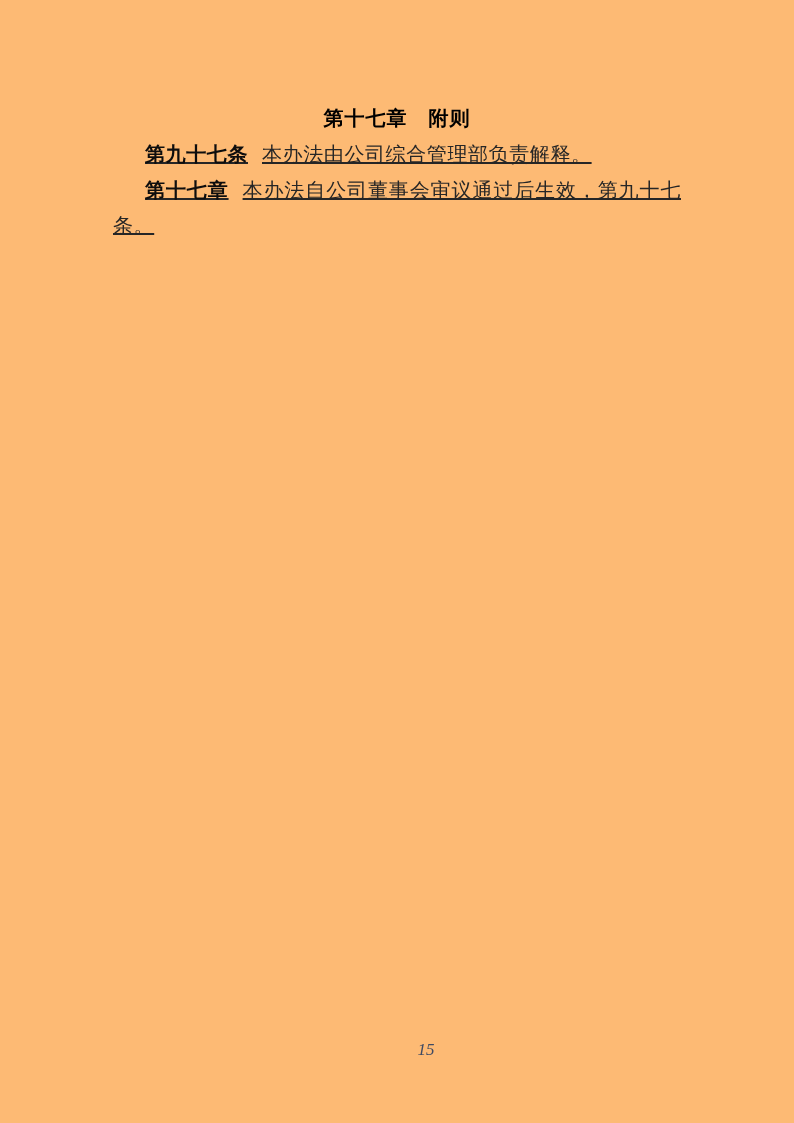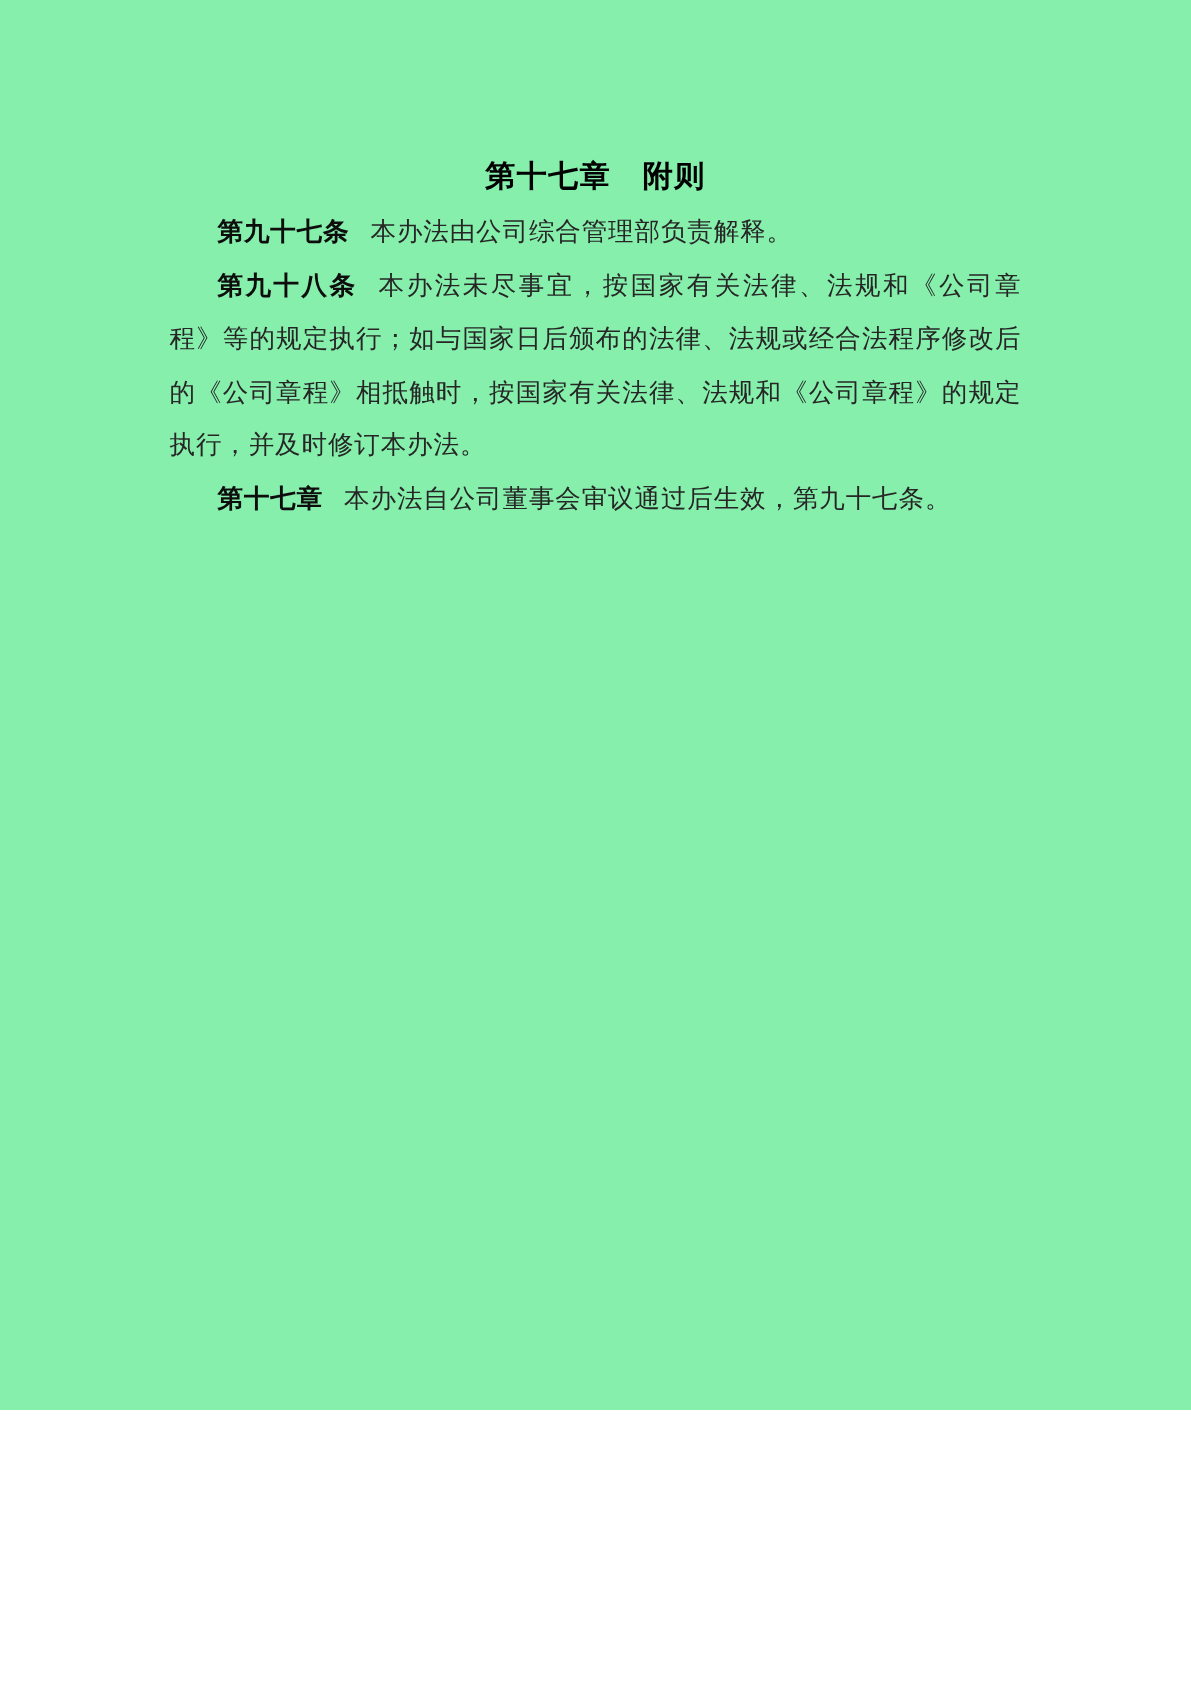--- a/index.html
+++ b/index.html
@@ -3,49 +3,50 @@
 <meta charset="utf-8">
 <style>
   html, body {
     margin: 0;
     padding: 0;
     background: #ffffff;
   }
   .page {
     position: relative;
     width: 794px;
-    height: 940px;
-    background: #86efac;
+    height: 1123px;
+    background: #fdba74;
     overflow: hidden;
     font-family: "Liberation Serif", "DejaVu Serif", serif;
   }
   .content {
     position: absolute;
     top: 104px;
     left: 113px;
     width: 568px;
   }
   .chapter-heading {
     margin: 0 0 5px 0;
     font-size: 20px;
     line-height: 28px;
     font-weight: bold;
     text-align: center;
     color: #000000;
     letter-spacing: 1px;
   }
   .para {
     margin: 0;
-    font-size: 17px;
+    font-size: 20px;
     line-height: 35.5px;
     color: #262626;
     text-align: justify;
     text-justify: inter-ideograph;
     text-indent: 32px;
     letter-spacing: 0.6px;
+    text-decoration: underline;
   }
   .article-label {
     font-weight: bold;
     color: #0d0d0d;
     margin-right: 14px;
   }
   .footer {
     position: absolute;
     top: 1040px;
     left: 0;
@@ -63,21 +64,20 @@
 </head>
 <body>
 
 <div class="page">
   <div class="content">
 
     <h1 class="chapter-heading">第十七章　附则</h1>
 
     <p class="para"><span class="article-label">第九十七条</span><span>本办法由公司综合管理部负责解释。</span></p>
 
-    <p class="para"><span class="article-label">第九十八条</span><span>本办法未尽事宜，按国家有关法律、法规和《公司章程》等的规定执行；如与国家日后颁布的法律、法规或经合法程序修改后的《公司章程》相抵触时，按国家有关法律、法规和《公司章程》的规定执行，并及时修订本办法。</span></p>
 
     <p class="para"><span class="article-label">第十七章</span><span>本办法自公司董事会审议通过后生效，第九十七条。</span></p>
 
   </div>
 
   <div class="footer">
     <span class="page-number">15</span>
   </div>
 </div>
 

